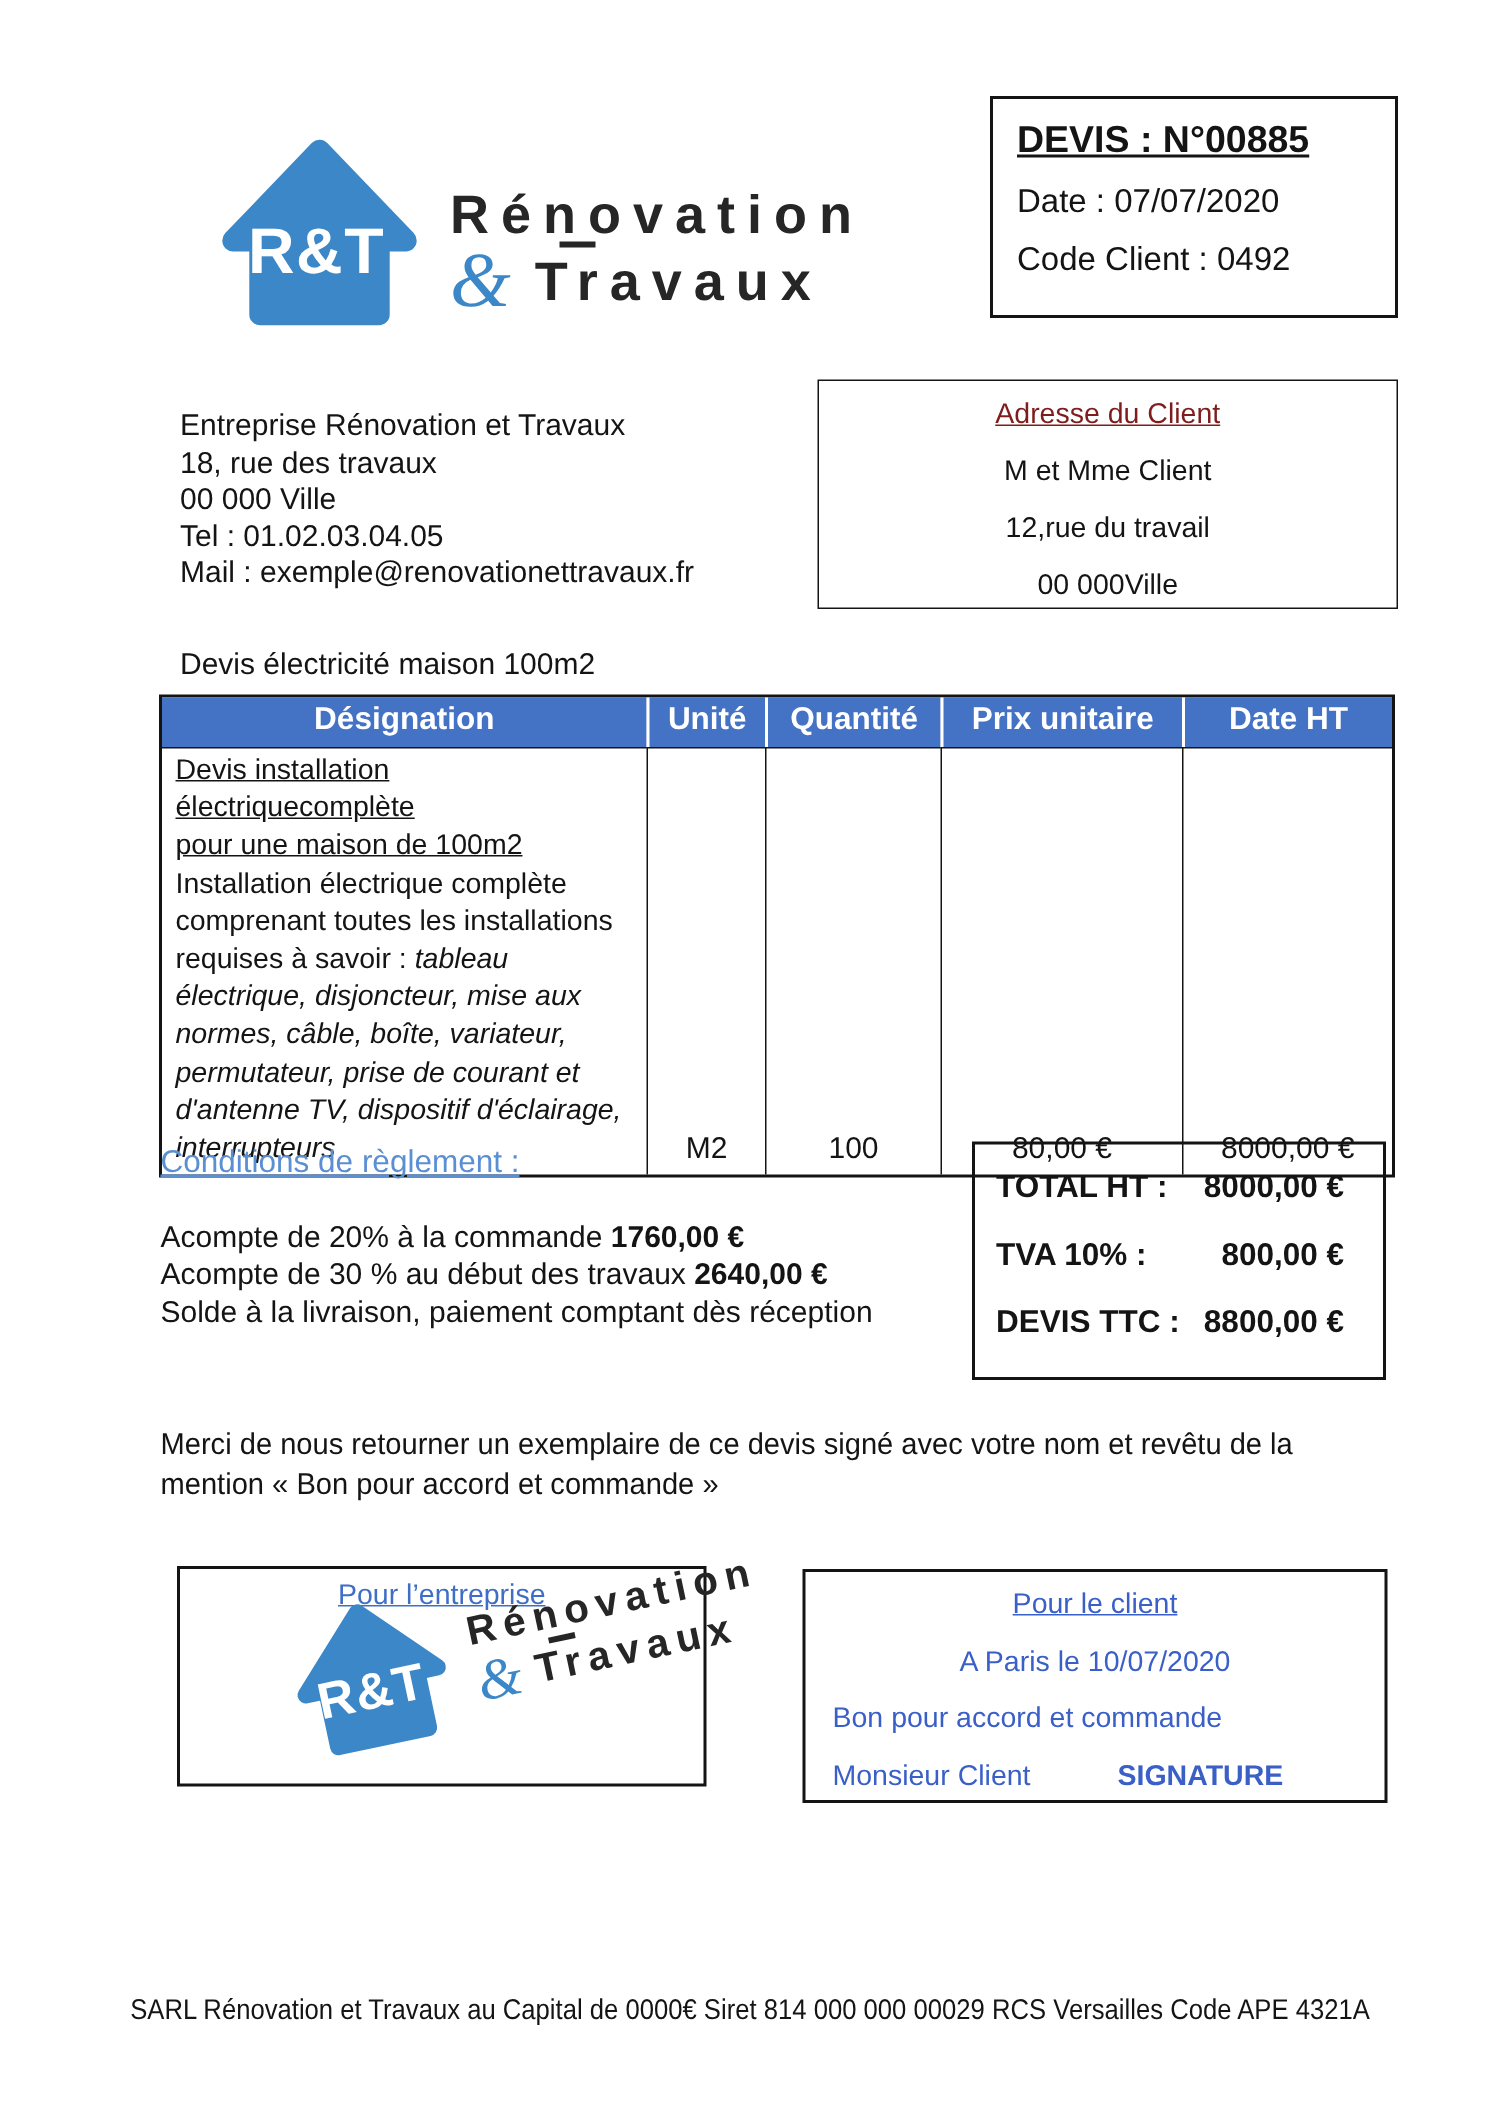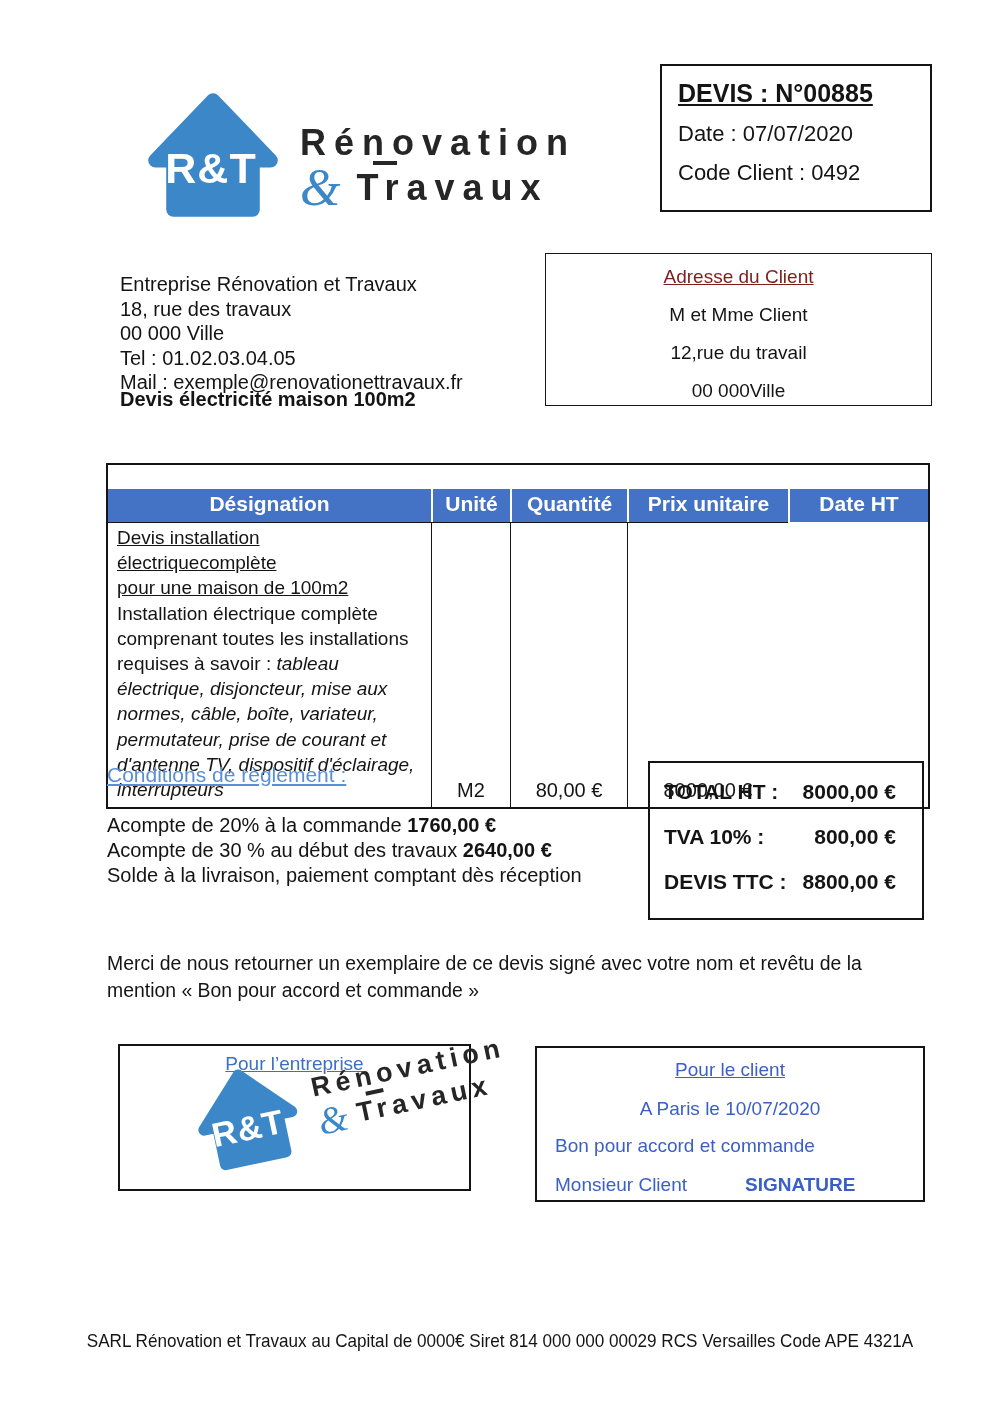--- a/index.html
+++ b/index.html
@@ -31,31 +31,31 @@
   .t-bar.main{left:73px;top:-6px;width:24px;}
 
   
   .devis-box{position:absolute;left:660px;top:64px;width:272px;height:148px;
     border:2px solid var(--ink);padding:13px 16px;}
   .devis-number{font-size:25px;font-weight:700;text-decoration:underline;margin-bottom:13px;white-space:nowrap;}
   .devis-line{font-size:22px;margin-bottom:13px;white-space:nowrap;}
 
   
   .company{position:absolute;left:120px;top:272px;font-size:20px;line-height:24.5px;}
-  .subject{position:absolute;left:120px;top:388px;font-size:20px;font-weight:700;}
+  .subject{position:absolute;left:120px;top:432px;font-size:20px;font-weight:400;}
   .client-box{position:absolute;left:545px;top:253px;width:387px;height:153px;
     border:1.5px solid var(--ink);text-align:center;}
   .client-title{margin-top:12px;color:#7f1d1d;text-decoration:underline;font-size:19px;}
   .client-line{margin-top:16px;font-size:19px;}
 
   
   .quote-table{position:absolute;left:106px;top:463px;width:824px;border:2px solid var(--ink);
     display:grid;grid-template-columns:323px 79px 117px 161px 1fr;}
   .th{background:var(--header-blue);color:#fff;font-weight:700;font-size:21px;text-align:center;
-    padding:3px 0 6px;margin-top:24px;}
+    padding:3px 0 6px;}
   .th + .th{border-left:2px solid #fff;}
   .td{border-top:1.5px solid var(--ink);min-height:226px;}
   .td + .td{border-left:1.5px solid var(--ink);}
   .td.num{display:flex;align-items:flex-end;justify-content:center;padding-bottom:5px;font-size:20px;}
   .td.desc{padding:2px 8px 5px 9px;font-size:19px;line-height:25.2px;}
   .desc-title span{display:block;text-decoration:underline;}
   .desc-italic{font-style:italic;}
 
   
   .conditions{position:absolute;left:107px;top:763px;}
@@ -151,20 +151,21 @@
     <div class="th">Date HT</div>
 
     <div class="td desc">
       <div class="desc-title">
         <span>Devis installation électriquecomplète</span>
         <span>pour une maison de 100m2</span>
       </div>
       <span>Installation électrique complète comprenant toutes les installations requises à savoir : </span><span class="desc-italic">tableau électrique, disjoncteur, mise aux normes, câble, boîte, variateur, permutateur, prise de courant et d'antenne TV, dispositif d'éclairage, interrupteurs</span>
     </div>
     <div class="td num">M2</div>
+    <div class="td num">100</div>
     <div class="td num">80,00 €</div>
     <div class="td num">8000,00 €</div>
   </div>
 
   <div class="conditions">
     <div class="cond-title">Conditions de règlement :</div>
     <div class="cond-line"><span>Acompte de 20% à la commande </span><b>1760,00 €</b></div>
     <div class="cond-line"><span>Acompte de 30 % au début des travaux </span><b>2640,00 €</b></div>
     <div class="cond-line">Solde à la livraison, paiement comptant dès réception</div>
   </div>

